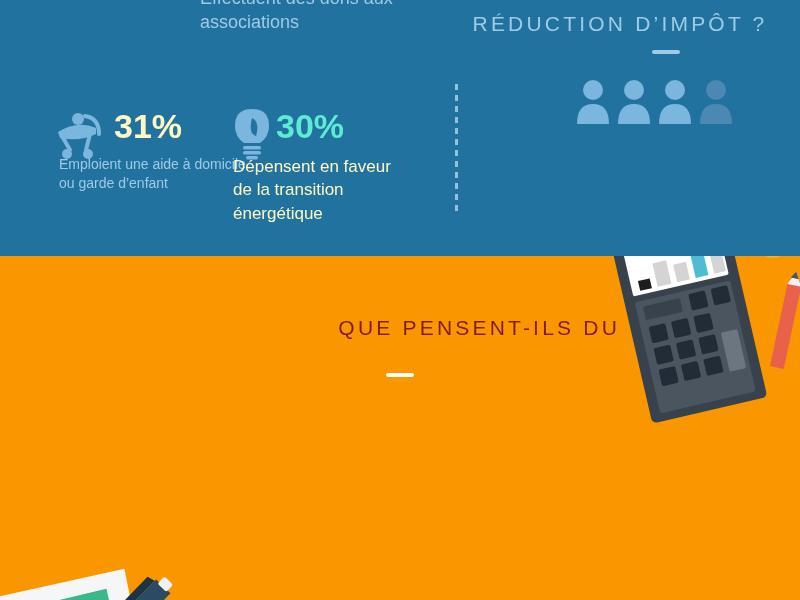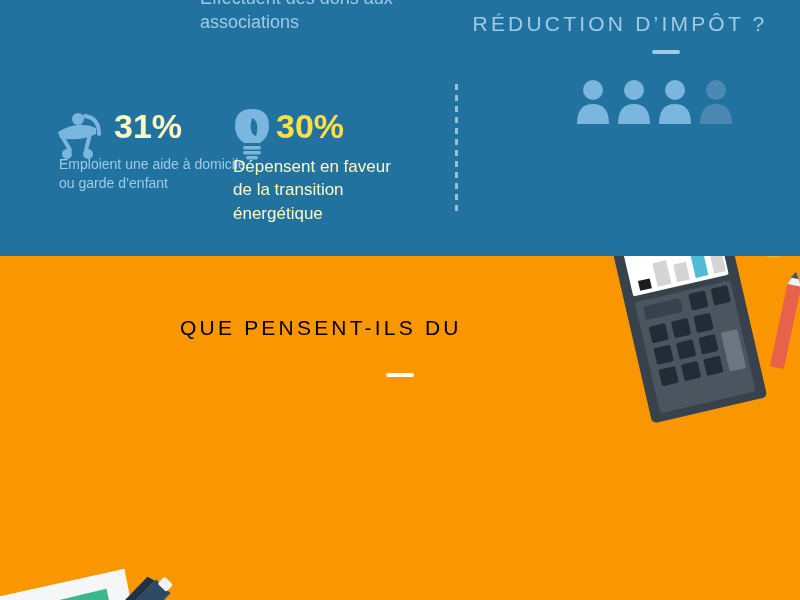--- a/index.html
+++ b/index.html
@@ -31,21 +31,21 @@
   }
   .desc-31{
     position:absolute;left:7px;top:47px;width:190px;
     font-size:14px;color:#9ecbe6;line-height:1.38;
   }
 
   .stat-30{position:absolute;left:232px;top:108px;}
   .bulb-icon{position:absolute;left:0px;top:0px;width:40px;height:54px;}
   .pct-30{
     position:absolute;left:44px;top:1px;
-    font-size:34px;font-weight:bold;color:#fde047;line-height:1;
+    font-size:34px;font-weight:bold;color:#5eead4;line-height:1;
   }
   .desc-30{
     position:absolute;left:1px;top:47px;width:180px;
     font-size:17px;color:#fef9c3;line-height:1.38;
   }
 
   
   .dashed-divider{
     position:absolute;left:455px;top:84px;width:3px;height:132px;
     background-image:linear-gradient(#a9cfe6 55%, rgba(0,0,0,0) 0%);
@@ -74,21 +74,21 @@
   }
   .blue-rightdesc b{color:#e9f2f8;font-weight:bold;}
 
   
   .orange-section{
     position:absolute;left:0;top:256px;width:800px;height:344px;
     background:#fa9600;overflow:hidden;
   }
   .orange-title{
     position:absolute;left:180px;top:56px;width:440px;
-    text-align:left;color:#000000;
+    text-align:right;color:#7f1d1d;
     font-size:21px;letter-spacing:3.2px;line-height:1.55;
   }
   .orange-underline{
     position:absolute;left:386px;top:117px;width:28px;height:4px;
     background:#ffffff;border-radius:2px;
   }
 
   
   .calc-art{position:absolute;left:596px;top:218px;width:210px;height:210px;}
   .docs-art{position:absolute;left:-16px;top:296px;width:230px;height:215px;}

